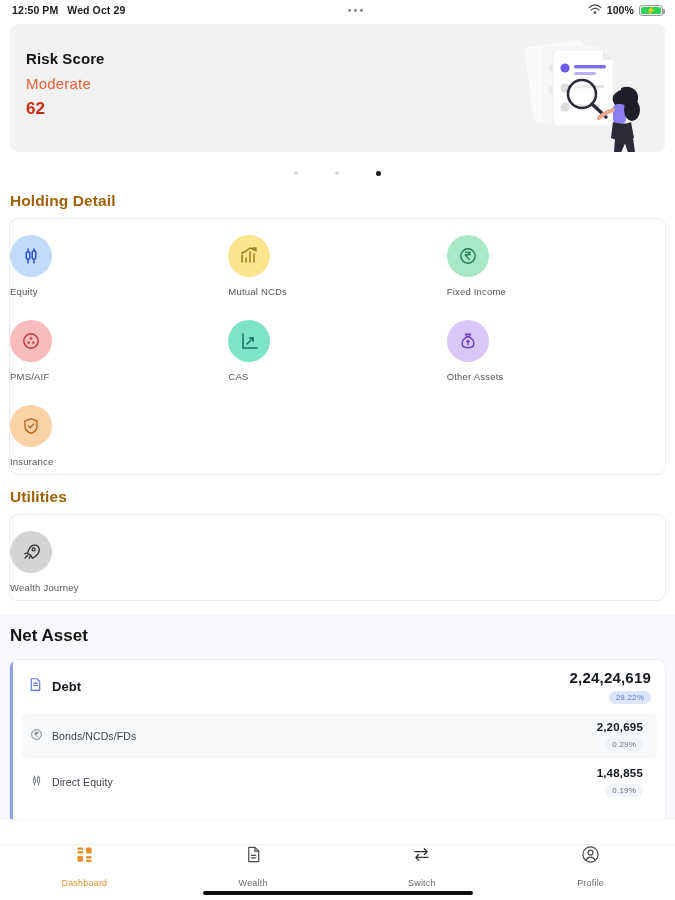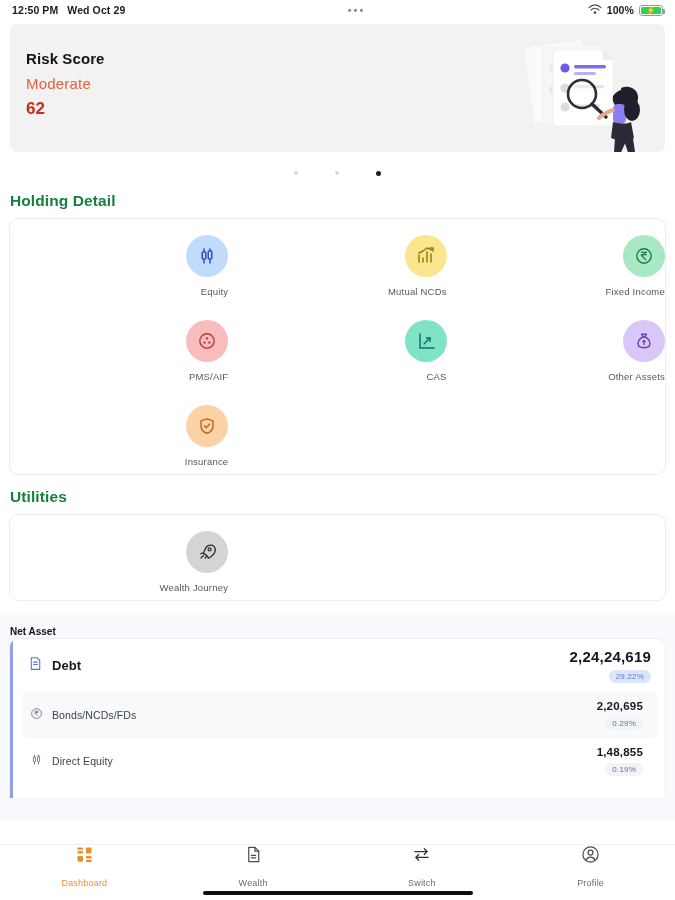--- a/index.html
+++ b/index.html
@@ -50,47 +50,47 @@
   .risk-value { font-size:17px; font-weight:700; color:#cc2a12; margin-top:7px; }
   .risk-illu { position:absolute; right:6px; top:2px; width:150px; height:126px; }
 
   
   .dots { display:flex; justify-content:center; align-items:center; gap:37px; margin-top:15px; height:12px;}
   .dot { width:4px; height:4px; border-radius:50%; background:#d8d8d8;}
   .dot.active { background:#1d1d1d; width:5px; height:5px;}
 
   
   .sec-title {
-    font-size:15.5px; font-weight:700; color:#15803d;
+    font-size:15.5px; font-weight:700; color:#a16207;
     margin: 13px 0 8px 10px; letter-spacing:.1px;
   }
   .panel {
     margin: 0 9px;
     border:1px solid #ececec; border-radius:9px; background:#fff;
   }
 
   .grid3 { display:grid; grid-template-columns: repeat(3, 1fr); }
   .gcell {
-    display:flex; flex-direction:column; align-items:flex-end;
+    display:flex; flex-direction:column; align-items:flex-start;
     padding: 16px 0 7px 0;
   }
   .gcircle {
     width:42px; height:42px; border-radius:50%;
     display:flex; align-items:center; justify-content:center;
   }
   .glabel { font-size:9.5px; color:#575757; margin-top:9px; letter-spacing:.2px;}
 
   .grid2 { display:grid; grid-template-columns: repeat(2, 1fr); width:66.6%; }
 
   
   .netasset-wrap {
     margin-top:14px; background:#f7f9fc;
     padding: 11px 0 0 0; height:205px; position:relative;
   }
-  .na-title { font-size:10px; font-weight:700; color:#141414; margin:0 0 1px 10px;}
+  .na-title { font-size:17px; font-weight:700; color:#141414; margin:0 0 13px 10px;}
   .na-card {
     margin:0 9px; background:#fff; border-radius:9px 9px 0 0;
     border:1px solid #eceff4; border-bottom:none;
     position:relative; overflow:hidden; height:160px;
   }
   .na-accent {
     position:absolute; left:0; top:0; width:3px; height:100%;
     background:#8f9fe8; border-radius:9px 0 0 0;
   }
   .na-row {

